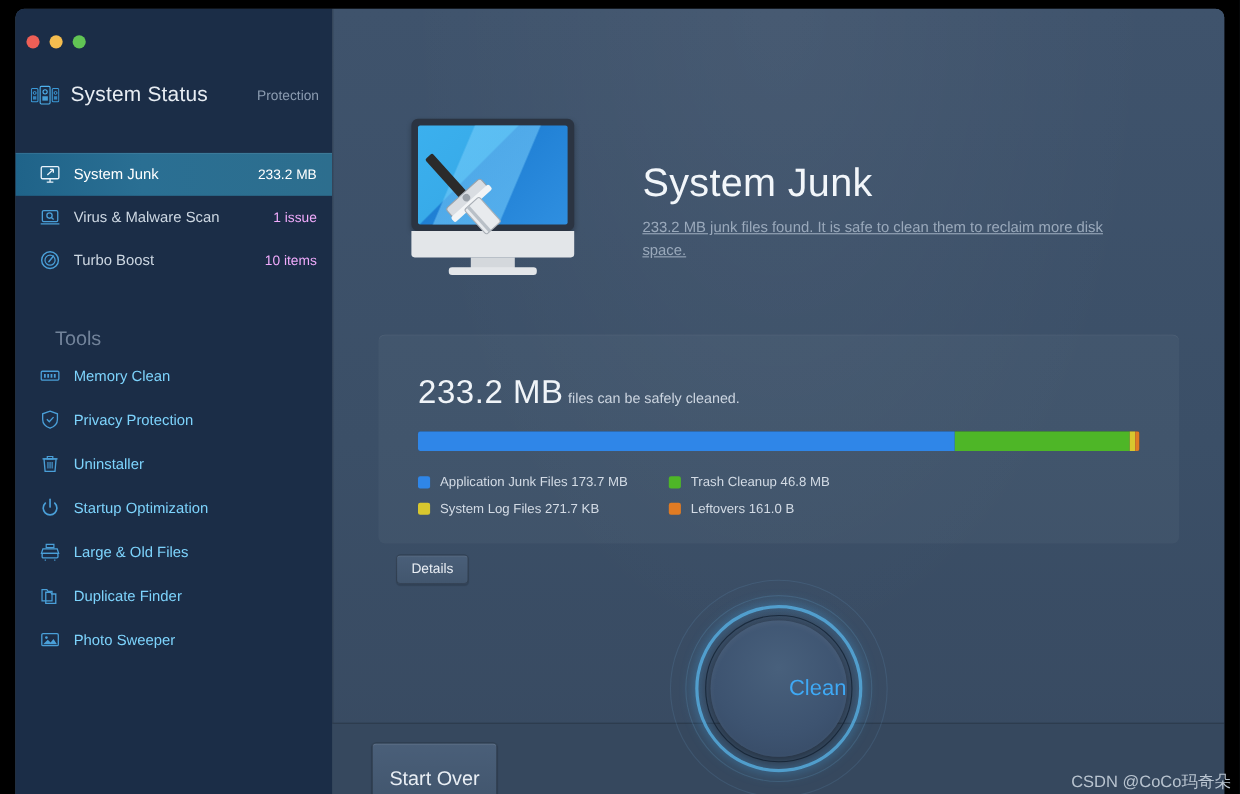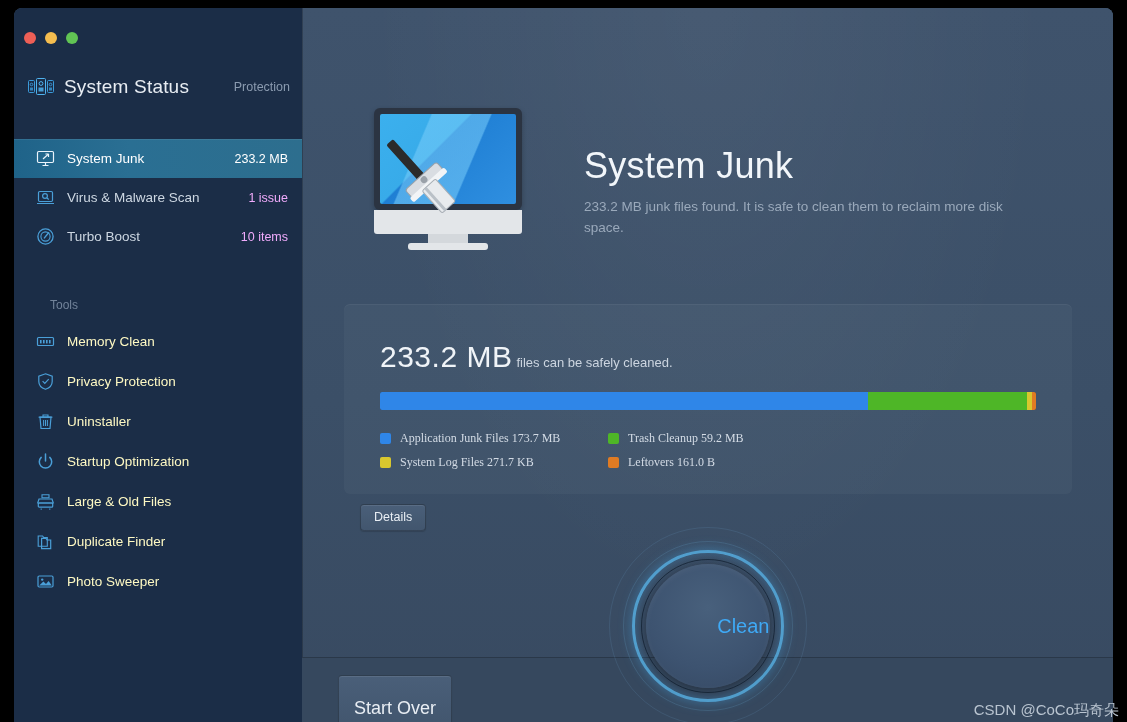--- a/index.html
+++ b/index.html
@@ -61,26 +61,26 @@
     color: #ffffff;
     box-shadow: inset 0 1px 0 rgba(255,255,255,.08);
   }
   .nav-ico { width: 19px; height: 19px; margin-right: 12px; flex: 0 0 19px; display:flex; align-items:center; justify-content:center;}
   .nav-label { white-space: nowrap; }
   .nav-meta { margin-left: auto; font-size: 12.5px; color: #f0abfc; }
   .nav-item.active .nav-meta { color: #ffffff; font-weight: 500; }
 
   .tools-head {
     position: absolute; top: 290px; left: 36px;
-    font-size: 12px; color: #72839a;
+    font-size: 18px; color: #72839a;
   }
   .tools { position: absolute; top: 313px; left: 0; width: 100%; }
   .tool-item {
     height: 40px; display: flex; align-items: center;
-    padding: 0 14px 0 22px; color: #fef9c3; font-size: 13.5px;
+    padding: 0 14px 0 22px; color: #7dd3fc; font-size: 13.5px;
     box-sizing: border-box;
   }
 
   
   .main {
     flex: 1; position: relative;
     background: #3d5169;
     background-image:
       radial-gradient(ellipse at 50% 0%, rgba(255,255,255,.045), rgba(0,0,0,0) 60%),
       linear-gradient(180deg, #3f536c 0%, #3b4f67 55%, #384a61 100%);
@@ -92,21 +92,21 @@
   }
 
   .hero { position: absolute; left: 60px; top: 100px; display: flex; }
   .hero-text { margin-left: 50px; padding-top: 40px; }
   .hero-title {
     font-size: 36px; color: #f2f6fa; font-weight: 300; letter-spacing: .3px;
     line-height: 1;
   }
   .hero-sub {
     margin-top: 13px; font-size: 13.5px; color: #9aa9bb;
-    line-height: 1.55; max-width: 430px; font-weight: 400;
+    line-height: 1.55; max-width: 430px; font-weight: 400; text-decoration: underline;
   }
 
   
   .monitor { position: relative; width: 172px; height: 140px; }
   .mon-body {
     position: absolute; left: 12px; top: 0; width: 148px; height: 102px;
     background: #2b3442; border-radius: 6px;
     box-shadow: 0 2px 5px rgba(0,0,0,.25);
   }
   .mon-screen {
@@ -152,21 +152,21 @@
   }
   .bar {
     position: absolute; left: 36px; top: 88px; width: 656px; height: 18px;
     border-radius: 2px; overflow: hidden; display: flex;
     background: #2b3a4d;
   }
   .bar span { display: block; height: 100%; }
 
   .legend {
     position: absolute; left: 36px; top: 122px; width: 660px;
-    display: flex; flex-wrap: wrap; font-family: Liberation Serif, serif;
+    display: flex; flex-wrap: wrap;
   }
   .leg {
     display: flex; align-items: center; font-size: 12px; color: #d3dbe5;
     width: 228px; height: 24px; box-sizing: border-box;
   }
   .leg .sw { width: 11px; height: 11px; border-radius: 2px; margin-right: 9px; flex: 0 0 11px; }
 
   
   .btn {
     background: linear-gradient(180deg, #4a5f79, #42566e);
@@ -414,21 +414,21 @@
           <span style="width: 0.7%; background: rgb(216, 199, 46);"></span>
           <span style="width: 0.6%; background: rgb(224, 123, 35);"></span>
         </div>
       <div class="legend" id="legend">
           <div class="leg">
             <span class="sw" style="background: rgb(47, 134, 232);"></span>
             <span>Application Junk Files 173.7 MB</span>
           </div>
           <div class="leg">
             <span class="sw" style="background: rgb(78, 182, 39);"></span>
-            <span>Trash Cleanup 59.2 MB</span>
+            <span>Trash Cleanup 46.8 MB</span>
           </div>
           <div class="leg">
             <span class="sw" style="background: rgb(216, 199, 46);"></span>
             <span>System Log Files 271.7 KB</span>
           </div>
           <div class="leg">
             <span class="sw" style="background: rgb(224, 123, 35);"></span>
             <span>Leftovers 161.0 B</span>
           </div>
         </div>

